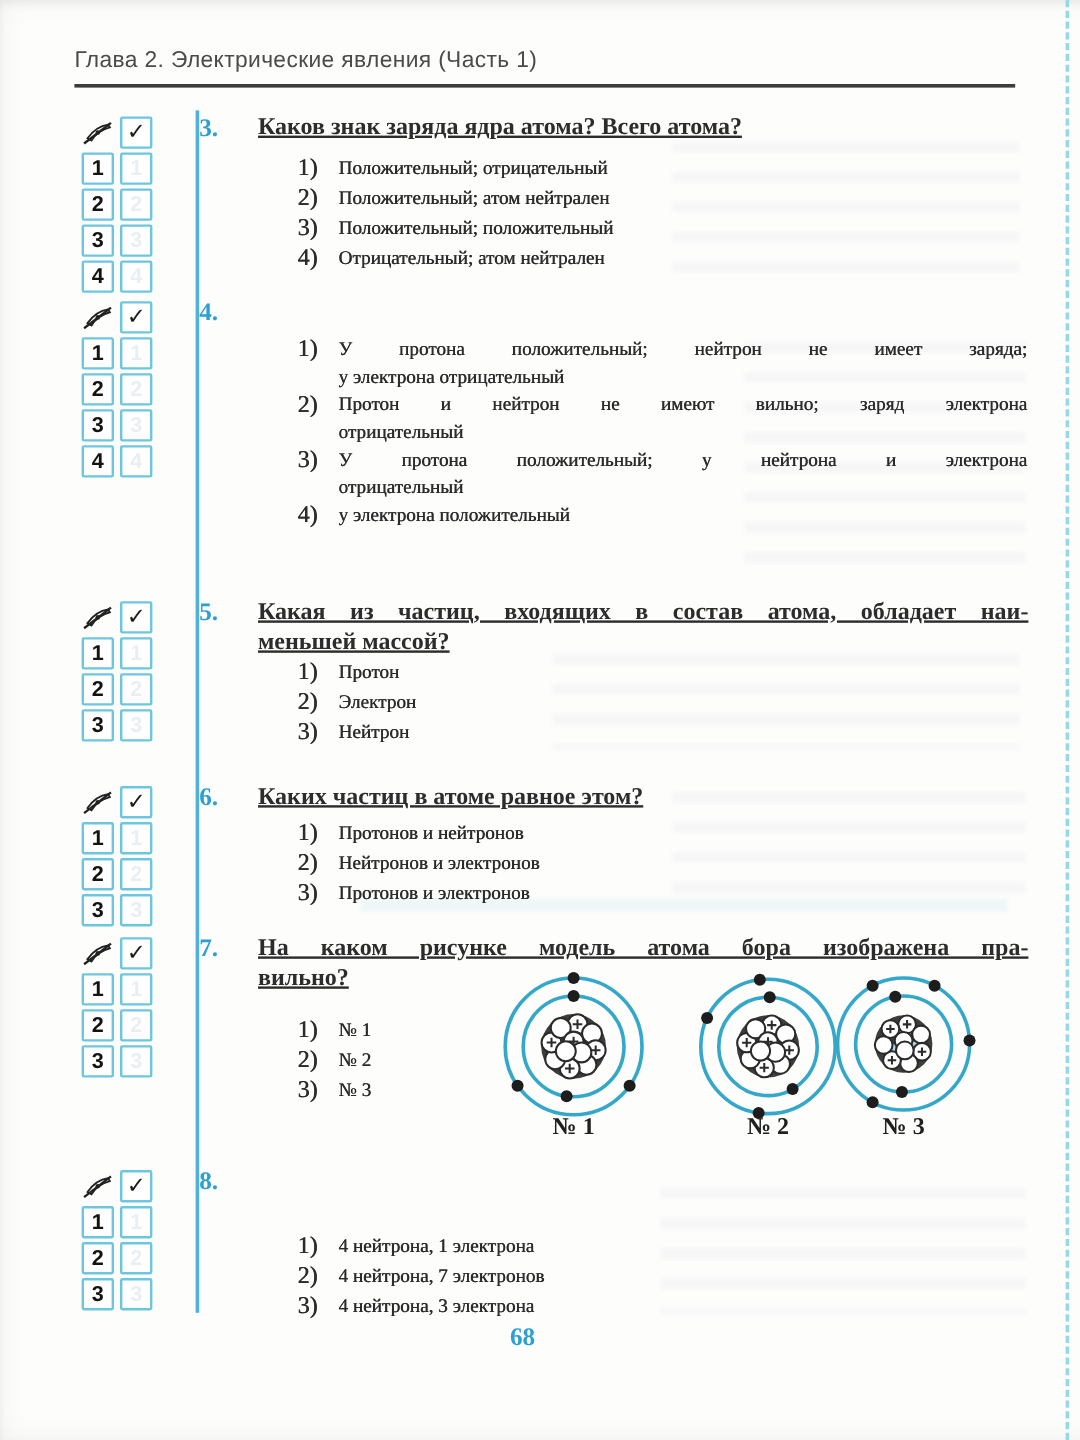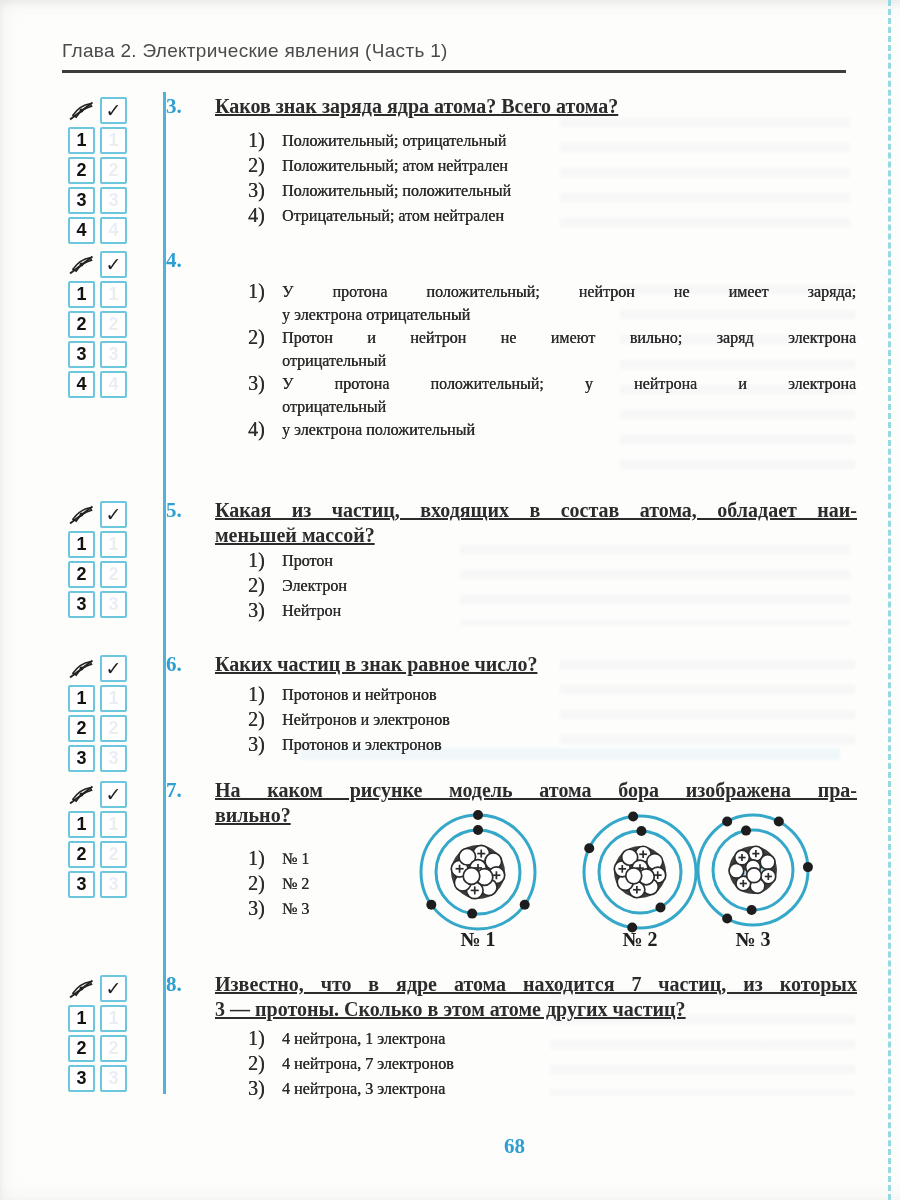--- a/index.html
+++ b/index.html
@@ -34,22 +34,22 @@
   .opts{position:absolute;left:186px;width:608px;}
   .opt{display:flex;}
   .opt-num{flex:none;width:34px;font-size:20px;color:#2c2c2c;line-height:25px;text-shadow:.35px 0 0 #2c2c2c;}
   .opt-text{flex:1;font-size:16px;color:#2c2c2c;line-height:25px;text-shadow:.35px 0 0 #2c2c2c;}
   .opt-text .jl{text-align:justify;text-align-last:justify;}
   .tight .opt-num,.tight .opt-text{line-height:23px;}
   
   .atom-svg{position:absolute;width:130px;height:130px;}
   .atom-label{position:absolute;width:84px;text-align:center;font-size:20px;font-weight:bold;color:#202020;}
   
-  .page-number{position:absolute;left:425px;top:1102px;width:100px;text-align:right;
-    font-size:21px;font-weight:bold;color:#2d9fd2;margin-top:32px;}
+  .page-number{position:absolute;left:425px;top:1102px;width:100px;text-align:left;
+    font-size:21px;font-weight:bold;color:#2d9fd2;}
   
   .ghost{position:absolute;filter:blur(1.6px);opacity:.5;pointer-events:none;
     background:repeating-linear-gradient(180deg, rgba(120,132,148,0.10) 0 9px, rgba(0,0,0,0) 9px 25px);}
   .ghost.teal{background:repeating-linear-gradient(180deg, rgba(52,168,200,0.14) 0 12px, rgba(0,0,0,0) 12px 22px);}
 </style>
 </head>
 <body>
 
 <div class="page">
 
@@ -295,21 +295,21 @@
         </div>
       <div class="slot-row">
           <span class="box">3</span>
           <span class="box">
             <span class="faint">3</span>
           </span>
         </div>
     </div>
     <div class="qnum">6.</div>
     <div class="qtext">
-        <div>Каких частиц в знак равное число?</div>
+        <div>Каких частиц в атоме равное этом?</div>
       </div>
     <div class="opts" style="top:32px;">
       <div class="opt">
           <span class="opt-num">1)</span>
           <span class="opt-text">
             <div>Протонов и нейтронов</div>
           </span>
         </div>
       <div class="opt">
           <span class="opt-num">2)</span>
@@ -521,24 +521,20 @@
           </span>
         </div>
       <div class="slot-row">
           <span class="box">3</span>
           <span class="box">
             <span class="faint">3</span>
           </span>
         </div>
     </div>
     <div class="qnum">8.</div>
-    <div class="qtext">
-        <div class="jl">Известно, что в ядре атома находится 7 частиц, из которых</div>
-        <div>3 — протоны. Сколько в этом атоме других частиц?</div>
-      </div>
     <div class="opts" style="top:56px;">
       <div class="opt">
           <span class="opt-num">1)</span>
           <span class="opt-text">
             <div>4 нейтрона, 1 электрона</div>
           </span>
         </div>
       <div class="opt">
           <span class="opt-num">2)</span>
           <span class="opt-text">

